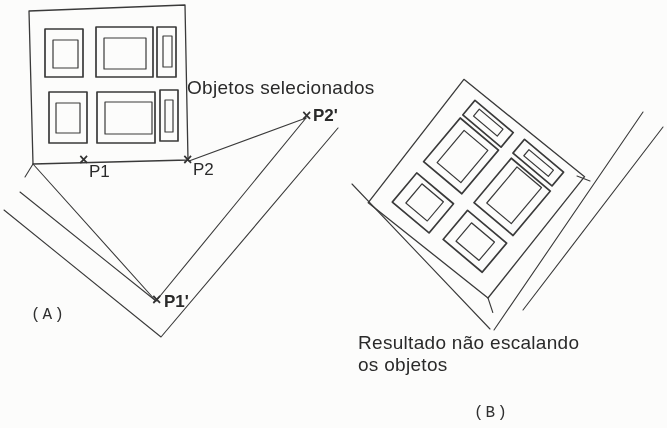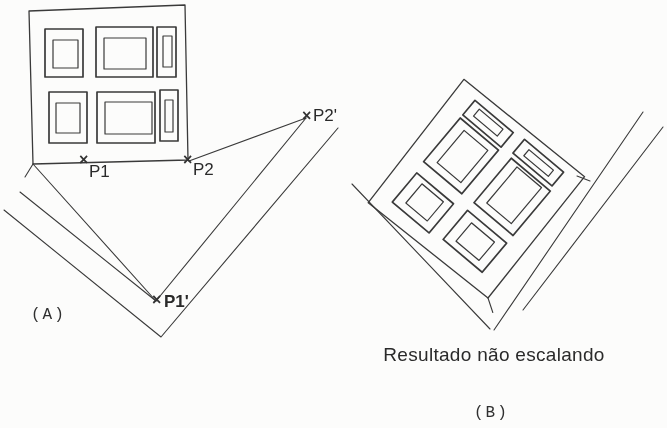--- a/index.html
+++ b/index.html
@@ -15,21 +15,21 @@
   .fig svg { position: absolute; left: 0; top: 0; }
   .lbl { position: absolute; white-space: nowrap; color: #2a2a2a; }
   .pt  { font-size: 17px; }
   .big { font-size: 19px; letter-spacing: 0.3px; }
   .mono {
     font-family: "Liberation Mono", monospace;
     font-size: 16px;
     letter-spacing: 2px;
     color: #303030;
   }
-  .center2 { text-align: center; line-height: 1.18; margin-top: 12px; }
+  .center2 { line-height: 1.18; }
   .cross {
     position: absolute;
     font-size: 16px;
     font-weight: bold;
     color: #333333;
     line-height: 1;
   }
 </style>
 </head>
 <body>
@@ -84,27 +84,29 @@
       <line x1="663" y1="127" x2="523" y2="310"></line>
       <line x1="577" y1="176" x2="590" y2="181"></line>
     </g>
   </svg>
 
   <span class="cross" style="left:79px;  top:152px;">×</span>
   <span class="cross" style="left:183px; top:152px;">×</span>
   <span class="cross" style="left:152px; top:292px;">×</span>
   <span class="cross" style="left:302px; top:108px;">×</span>
 
+  <span class="lbl big" style="left:187px; top:77px;">Objetos selecionados</span>
 
   <span class="lbl pt" style="left:89px;  top:162px;text-align:right;">P1</span>
   <span class="lbl pt" style="left:193px; top:160px;">P2</span>
   <span class="lbl pt" style="left:164px; top:292px;font-weight:bold;">P1'</span>
-  <span class="lbl pt" style="left:313px; top:106px;">P2'</span>
+  <span class="lbl pt" style="left:313px; top:106px;font-weight:bold;">P2'</span>
 
   <span class="lbl mono" style="left:31px; top:306px;">(A)</span>
 
   <div class="lbl big center2" style="left:358px; top:332px; width:272px;">
     <div>Resultado não escalando</div>
+    <div>os objetos</div>
   </div>
 
   <span class="lbl mono" style="left:474px; top:404px;">(B)</span>
 
 </div>
 
 </body></html>

